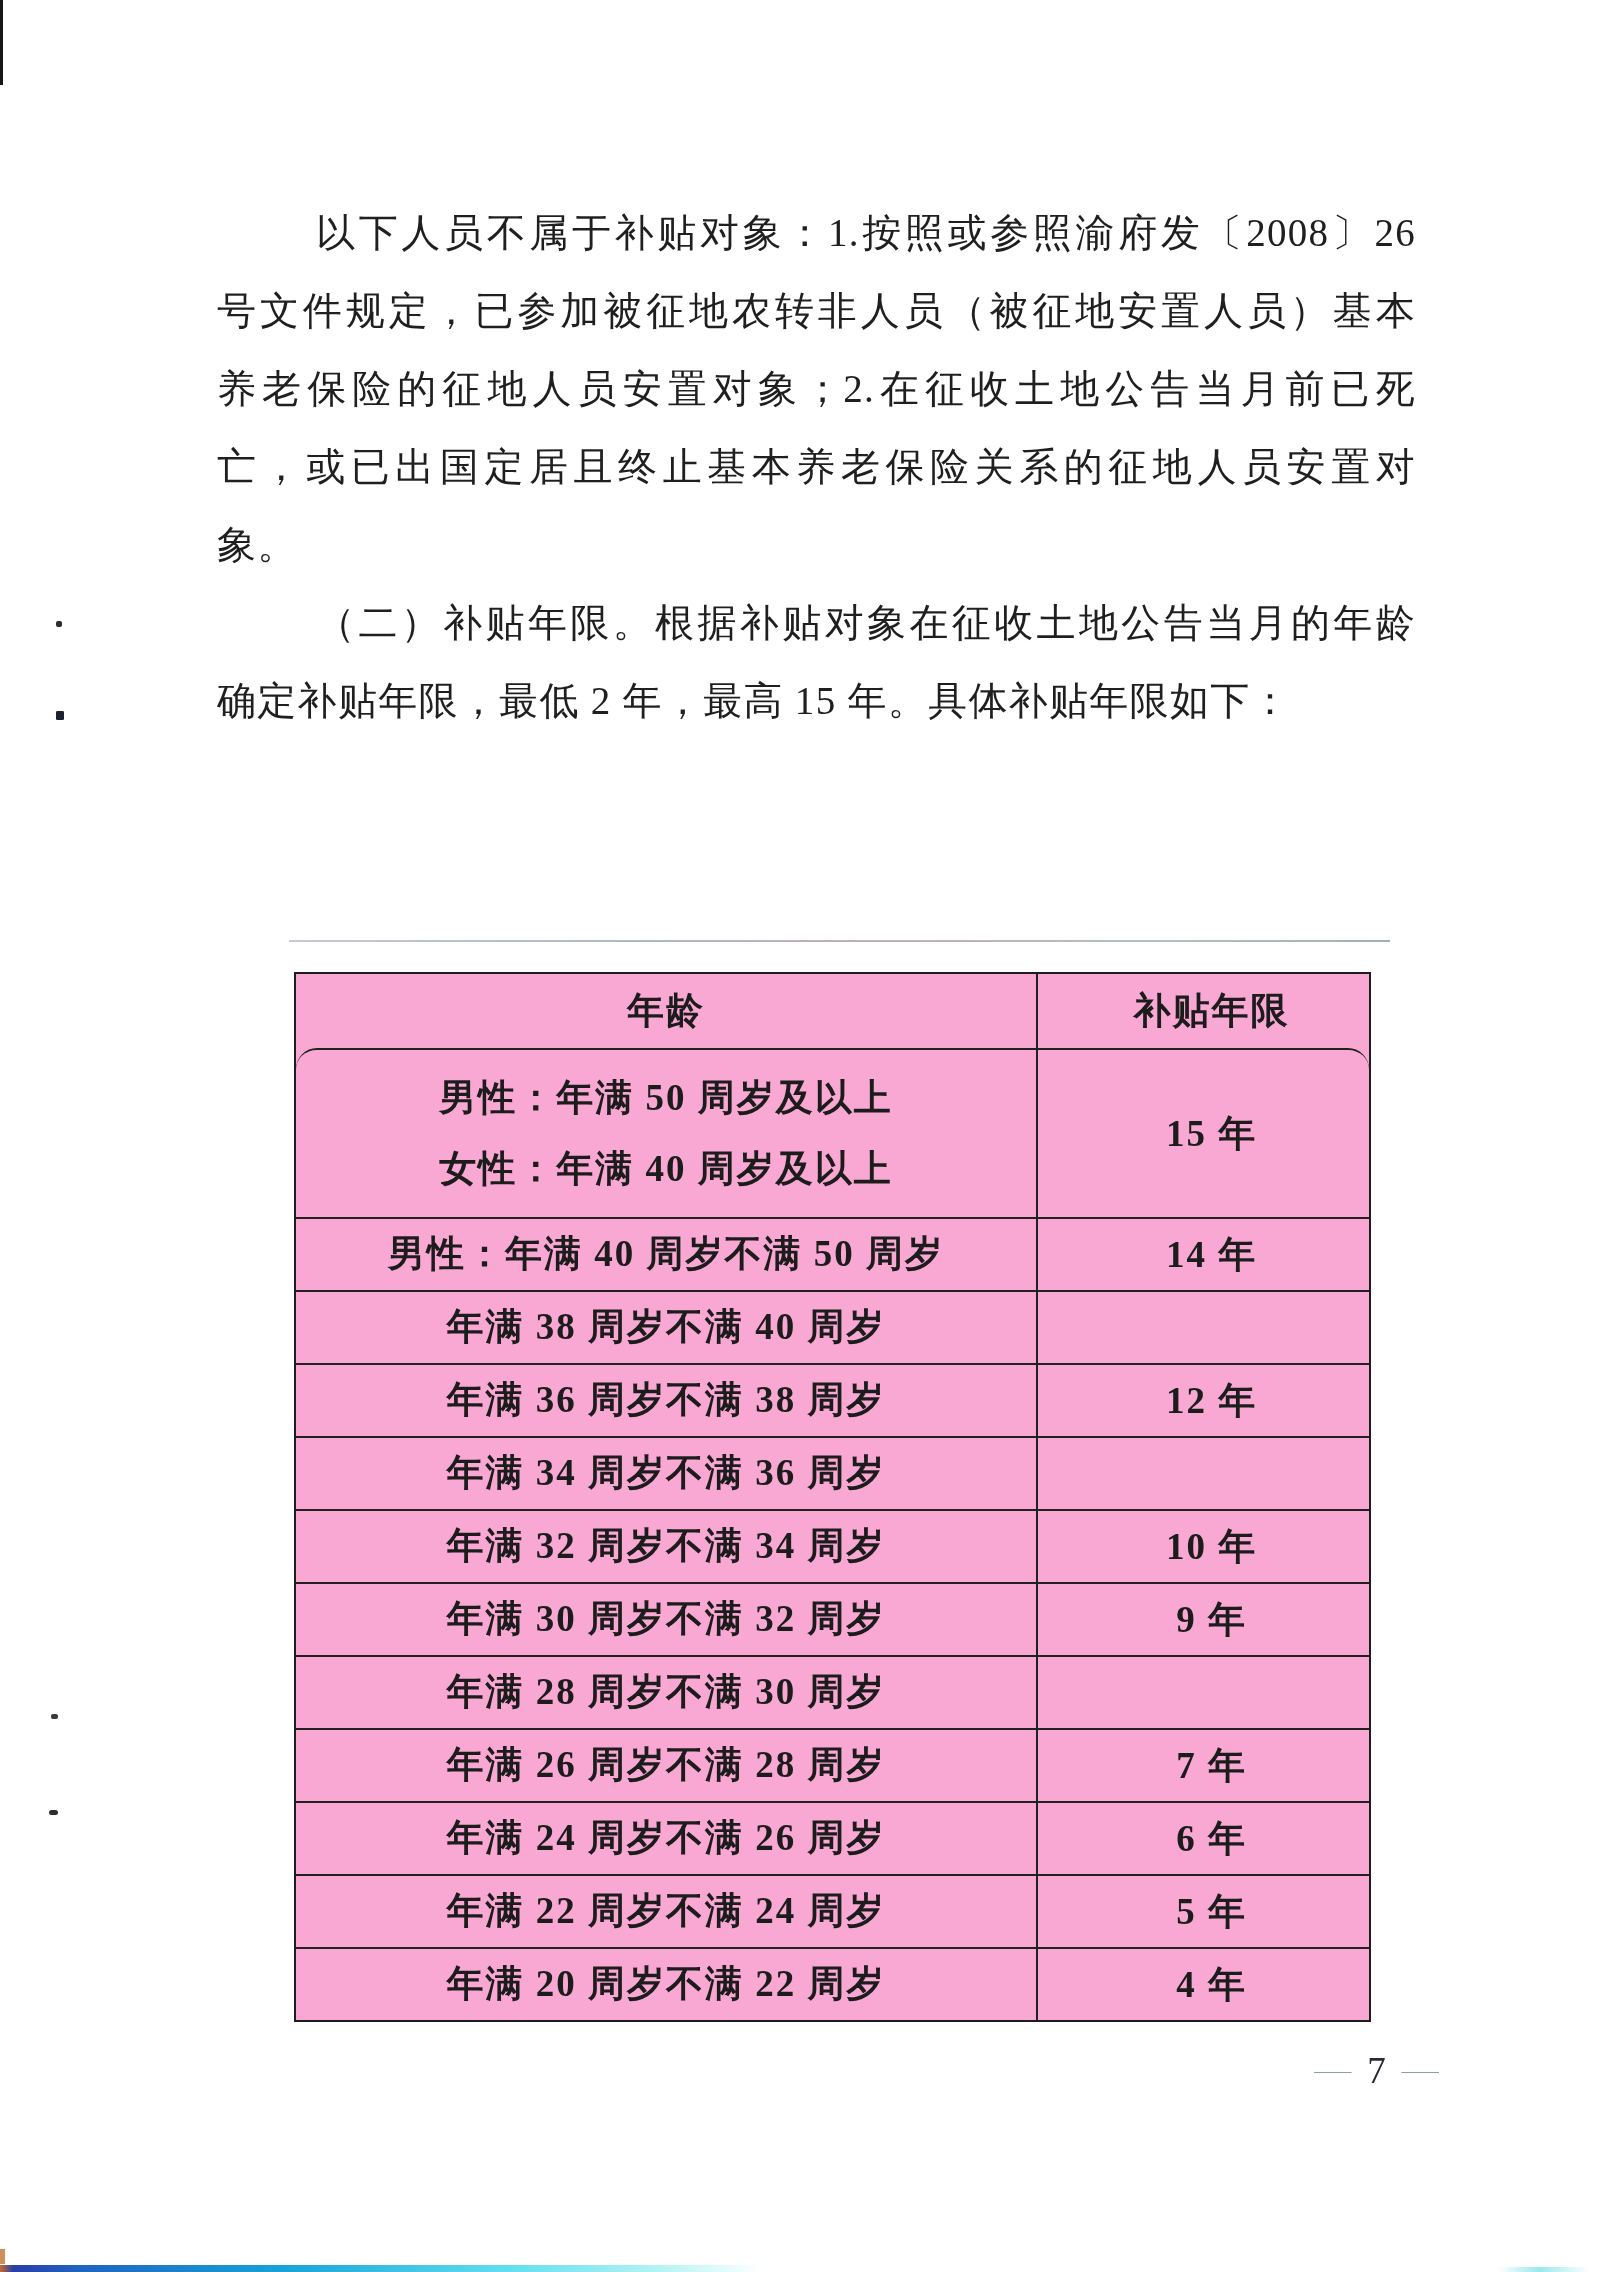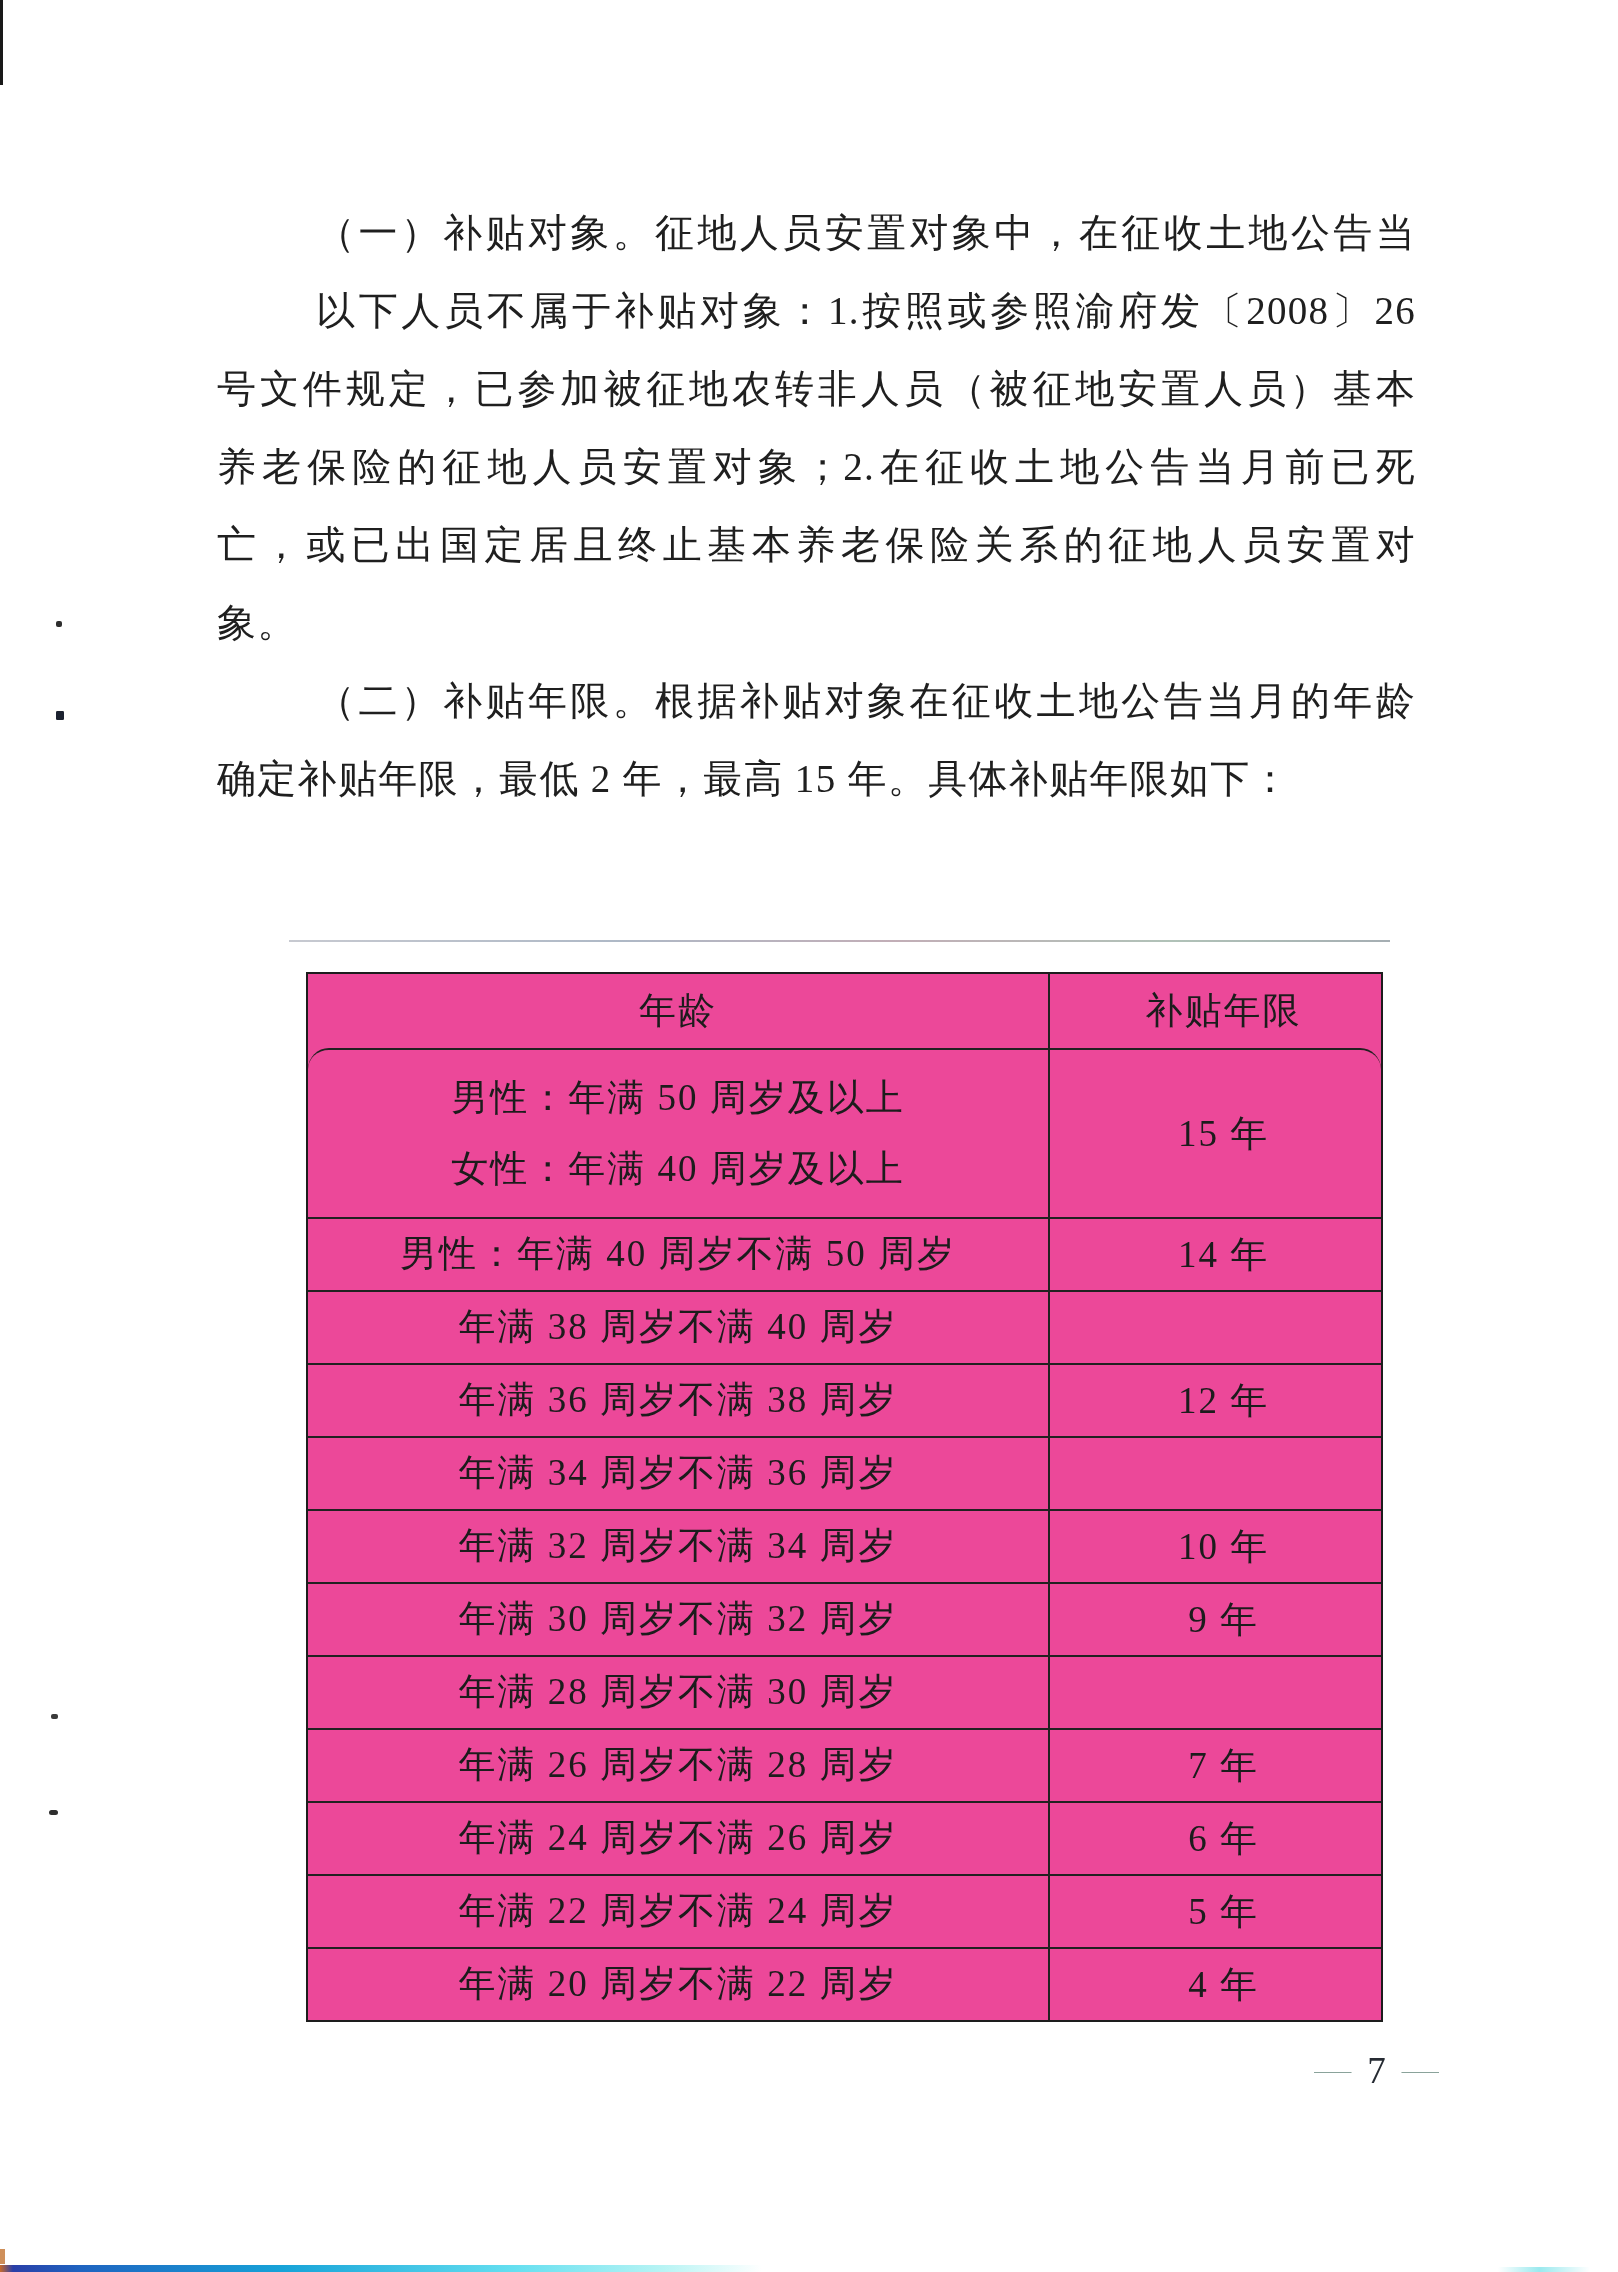--- a/index.html
+++ b/index.html
@@ -15,22 +15,22 @@
   .text-lines{
     position:absolute;left:217px;top:194px;width:1199px;
     font-size:39px;color:#1f1f1f;letter-spacing:1.3px;
   }
   .tl{height:78px;line-height:78px;white-space:nowrap;overflow:visible;}
   .tl.j{white-space:normal;text-align:justify;text-align-last:justify;}
   .tl.ind{text-indent:99px;}
 
   
   .doc-table{
-    position:absolute;left:306px;top:972px;width:1077px;
-    border:2.6px solid #1d1d1d;box-sizing:border-box;background:#ec4899;
+    position:absolute;left:294px;top:972px;width:1077px;
+    border:2.6px solid #1d1d1d;box-sizing:border-box;background:#f9a8d4;font-weight:bold;
   }
   .trow{display:flex;border-top:2.6px solid #212121;}
   .trow.first{border-top:none;}
   .thead-row{height:74px;}
   .r-tall{height:167px;border-radius:21px;}
   .r{height:71px;}
   .cell{
     box-sizing:border-box;display:flex;align-items:center;justify-content:center;
     font-size:37px;color:#1c1c1c;letter-spacing:2px;
   }
@@ -86,21 +86,20 @@
   <div class="mdot d1"></div>
   <div class="mdot d2"></div>
   <div class="mdot d3"></div>
   <div class="mdot d4"></div>
   <div class="table-ghost-line"></div>
   <div class="orange-tick"></div>
   <div class="bottom-strip"></div>
   <div class="bottom-strip-right"></div>
 
   <div class="text-lines">
-    <div class="tl j ind">（一）补贴对象。征地人员安置对象中，在征收土地公告当</div>
     <div class="tl j ind">以下人员不属于补贴对象：1.按照或参照渝府发〔2008〕26</div>
     <div class="tl j">号文件规定，已参加被征地农转非人员（被征地安置人员）基本</div>
     <div class="tl j">养老保险的征地人员安置对象；2.在征收土地公告当月前已死</div>
     <div class="tl j">亡，或已出国定居且终止基本养老保险关系的征地人员安置对</div>
     <div class="tl">象。</div>
     <div class="tl j ind">（二）补贴年限。根据补贴对象在征收土地公告当月的年龄</div>
     <div class="tl">确定补贴年限，最低 2 年，最高 15 年。具体补贴年限如下：</div>
   </div>
 
   <div class="doc-table">

